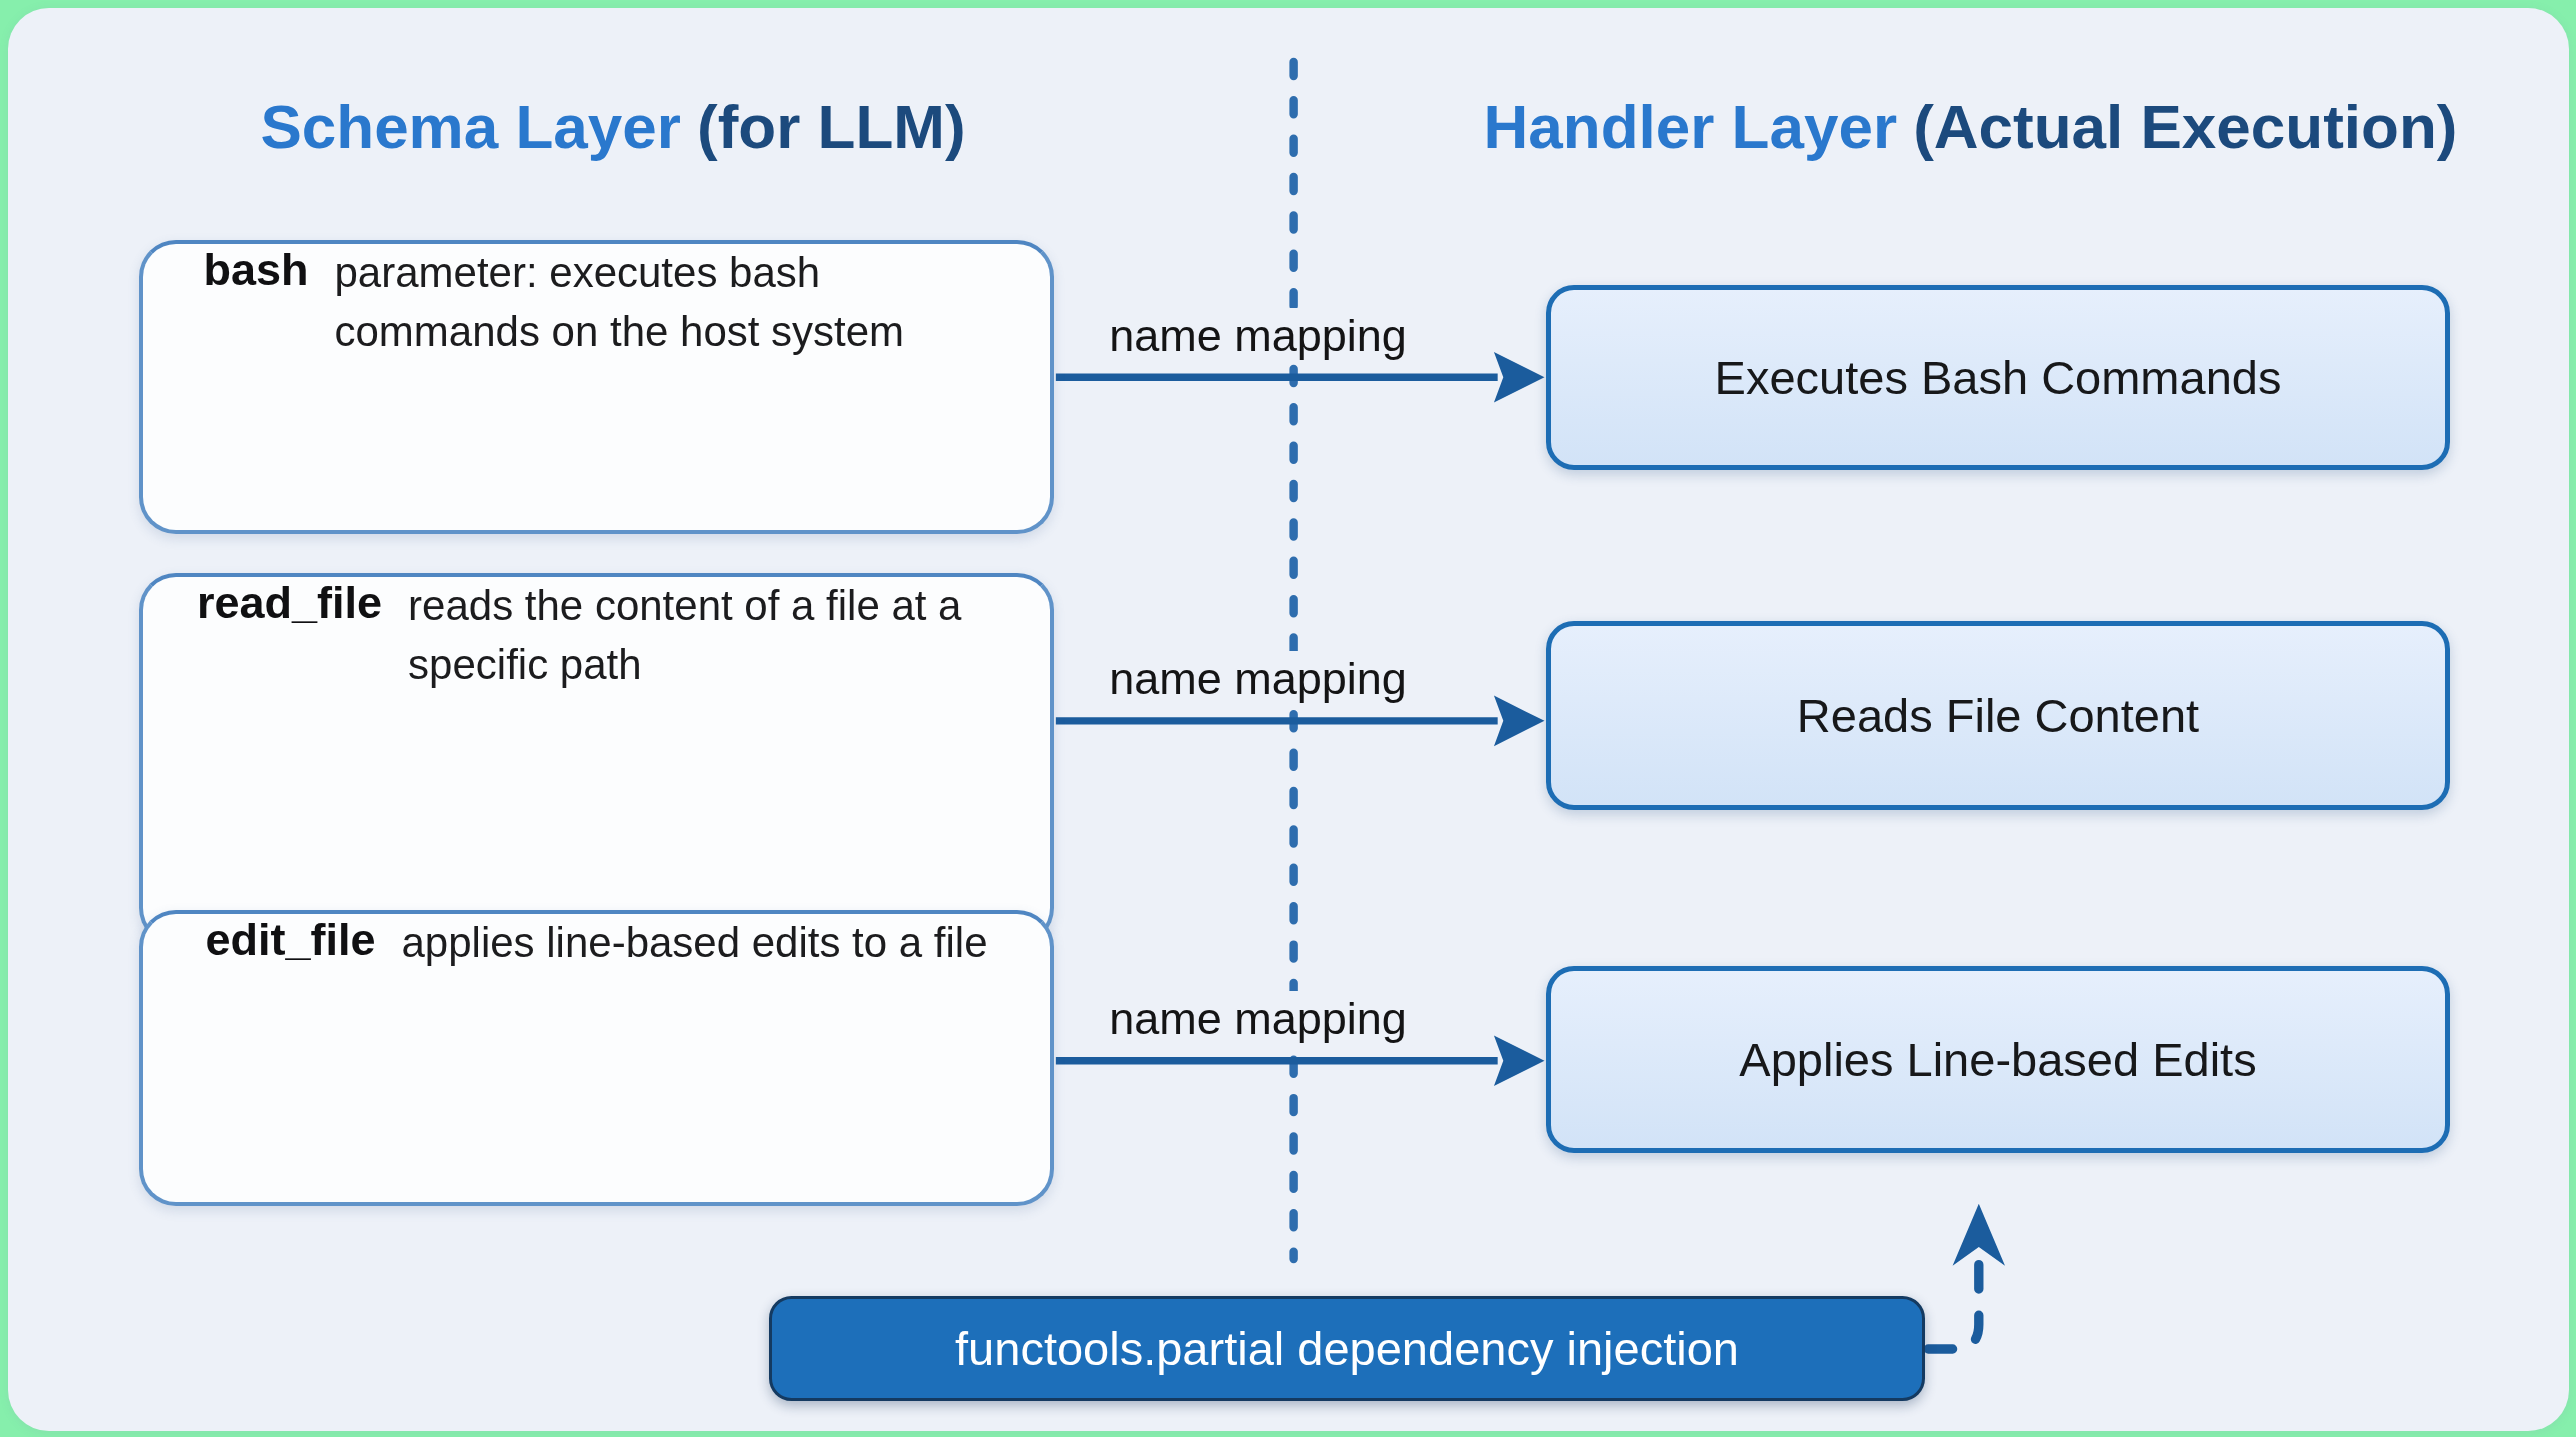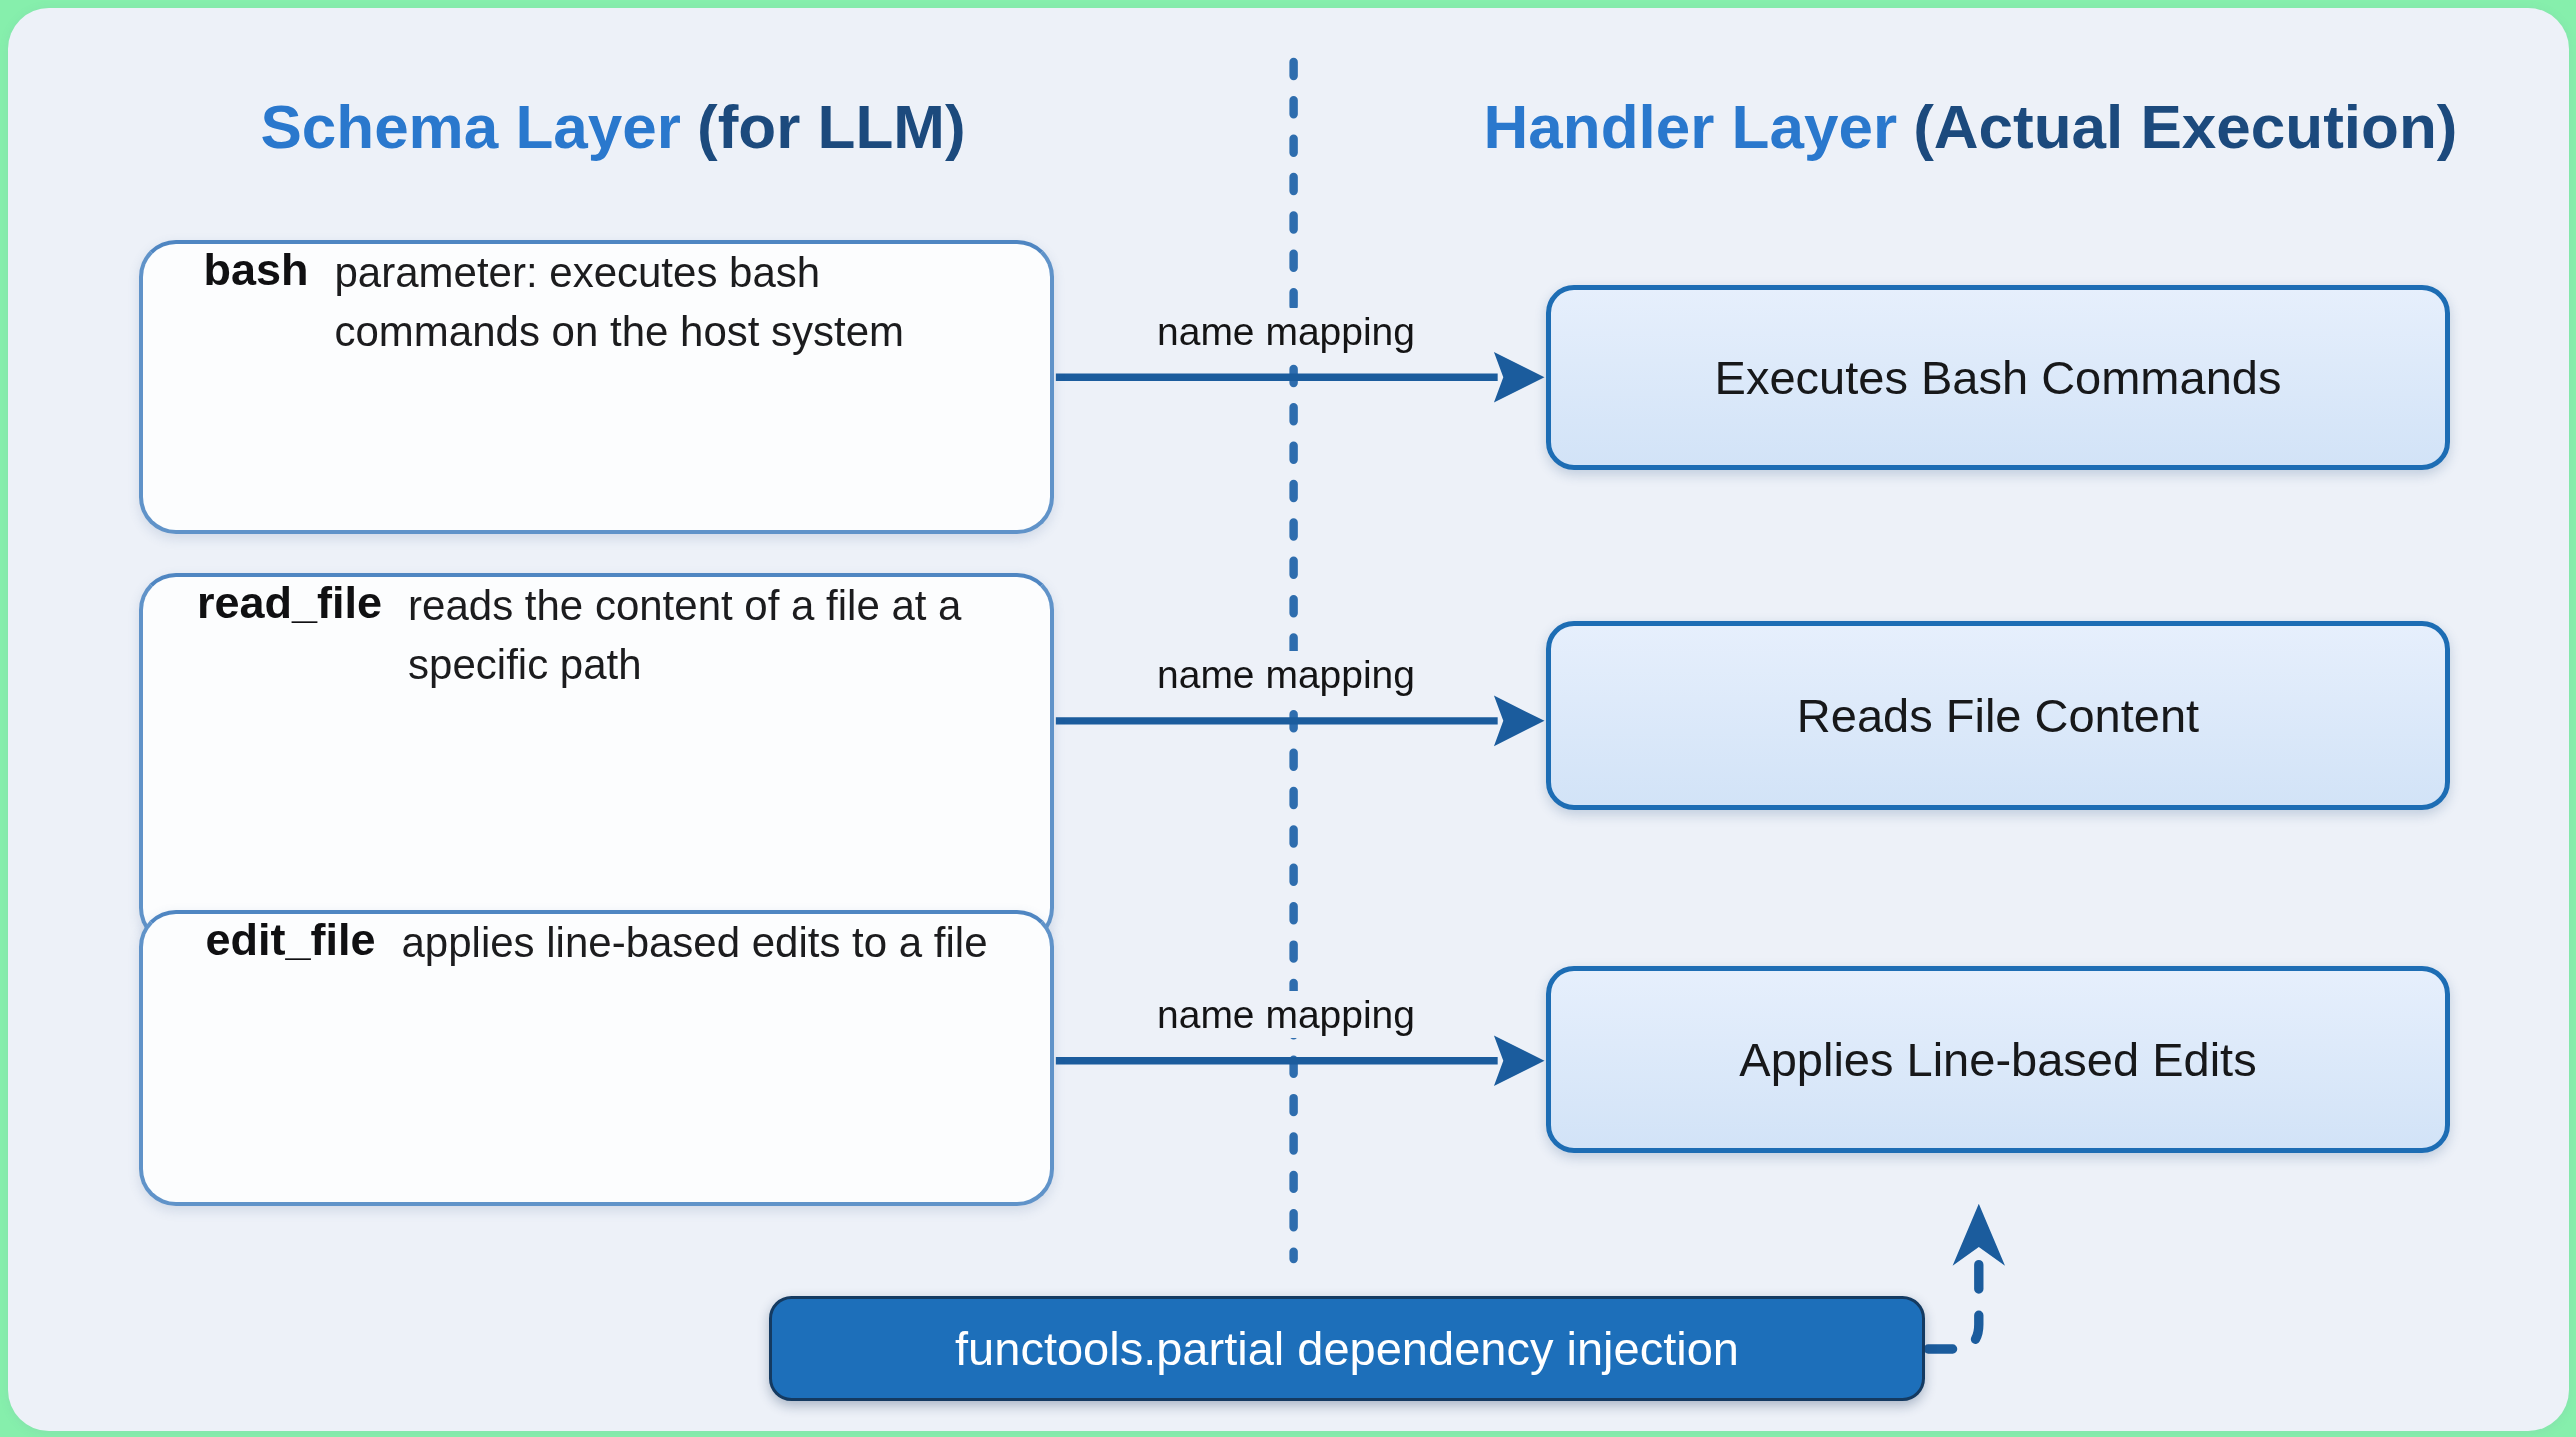--- a/index.html
+++ b/index.html
@@ -33,22 +33,22 @@
     display:flex;flex-direction:row;justify-content:center;
     padding:0 54px;gap:26px;
   }
   .schema-box.r0{top:240px;height:294px;}
   .schema-box.r1{top:573px;height:372px;}
   .schema-box.r2{top:910px;height:296px;}
   .tool-name{font-size:45px;font-weight:bold;color:#101012;line-height:1.15;}
   .tool-desc{font-size:42px;color:#1c1c1e;line-height:1.4;max-width:655px;}
 
   .mapping-label{
-    position:absolute;left:1052px;width:468px;text-align:center;
-    font-size:39px;color:#141415;line-height:1.2;
+    position:absolute;left:1024px;width:468px;text-align:center;
+    font-size:45px;color:#141415;line-height:1.2;
   }
   .mapping-label span{
     background:var(--card-bg,#edf1f8);padding:1.9px 13px;border-radius:9.4px;
   }
   .mapping-label.r0{top:309px;}
   .mapping-label.r1{top:652px;}
   .mapping-label.r2{top:992px;}
 
   .handler-box{
     position:absolute;left:1546px;width:904px;box-sizing:border-box;

